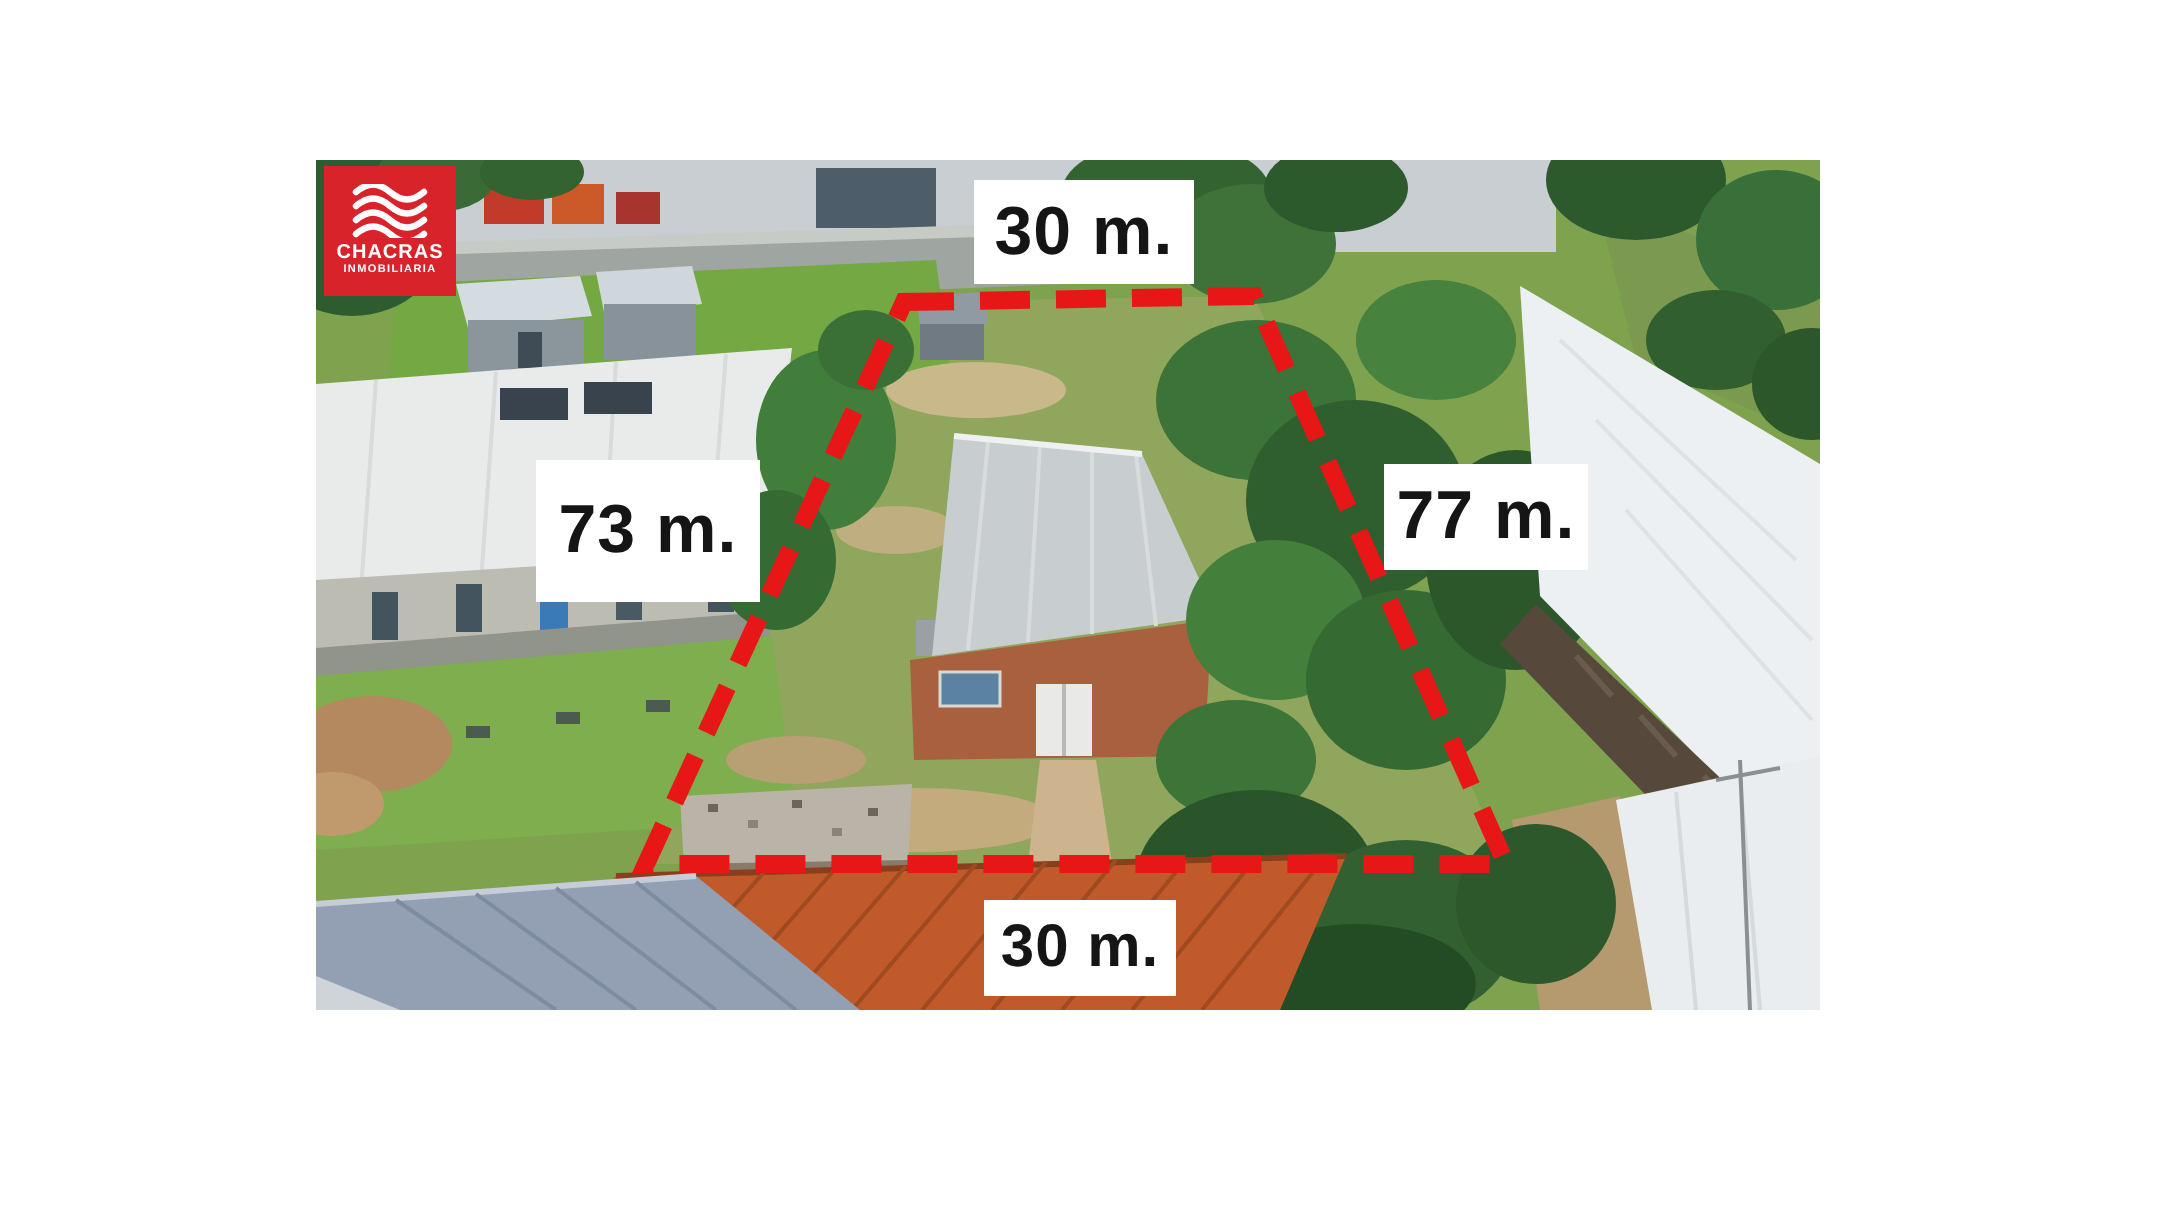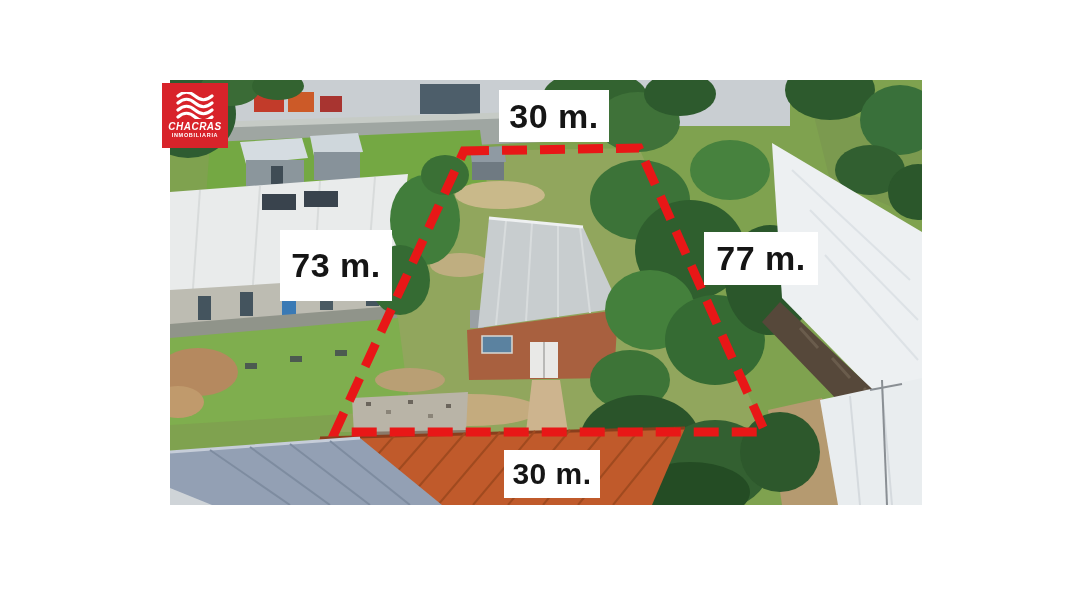--- a/index.html
+++ b/index.html
@@ -1,40 +1,40 @@
 <!DOCTYPE html>
 <html><head>
 <meta charset="utf-8">
 <style>
   html,body{margin:0;padding:0;background:#ffffff;}
   .canvas{
     position:relative;width:1080px;height:608px;background:#ffffff;
     overflow:hidden;font-family:"Liberation Sans",sans-serif;
   }
   .photo{
-    position:absolute;left:170px;top:80px;width:752px;height:425px;
+    position:absolute;left:158px;top:80px;width:752px;height:425px;
     overflow:hidden;background:#7fa24f;
   }
   .scene,.boundary-svg{position:absolute;left:0;top:0;width:752px;height:425px;}
   .mlabel{
     position:absolute;background:#ffffff;color:#151515;font-weight:700;
     display:flex;align-items:center;justify-content:center;
     font-size:34px;letter-spacing:.5px;white-space:nowrap;
   }
   #label-top{left:329px;top:10px;width:110px;height:52px;}
   #label-left{left:110px;top:150px;width:112px;height:71px;}
-  #label-right{left:534px;top:152px;width:114px;height:53px;}
+  #label-right{left:534px;top:152px;width:102px;height:53px;}
   #label-bottom{left:334px;top:370px;width:96px;height:48px;font-size:30px;}
   .logo{
     position:absolute;left:162px;top:83px;width:66px;height:65px;
     background:#d8232a;color:#ffffff;display:flex;flex-direction:column;
     align-items:center;justify-content:center;text-align:center;
   }
   .logo-waves{display:block;margin-bottom:3px;}
-  .logo-title{font-size:10px;font-weight:700;letter-spacing:.5px;line-height:1.05;font-style:italic;}
+  .logo-title{font-size:10px;font-weight:700;letter-spacing:.5px;line-height:1.05;}
   .logo-subtitle{font-size:5.5px;font-weight:700;letter-spacing:.7px;line-height:1.2;}
 </style>
 </head>
 <body>
 
 <div class="canvas">
 
   <div class="photo">
 
     <svg class="scene" viewBox="0 0 752 425" xmlns="http://www.w3.org/2000/svg">

